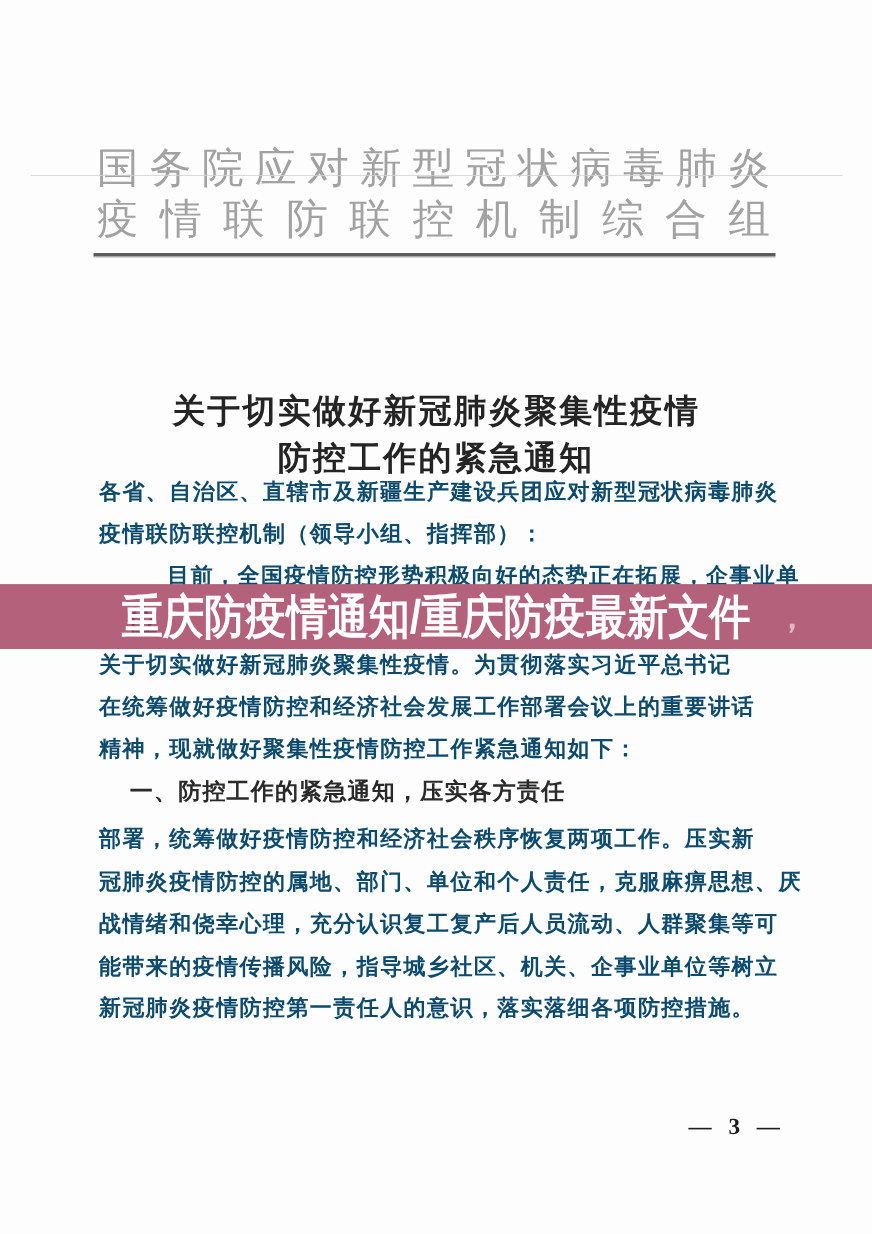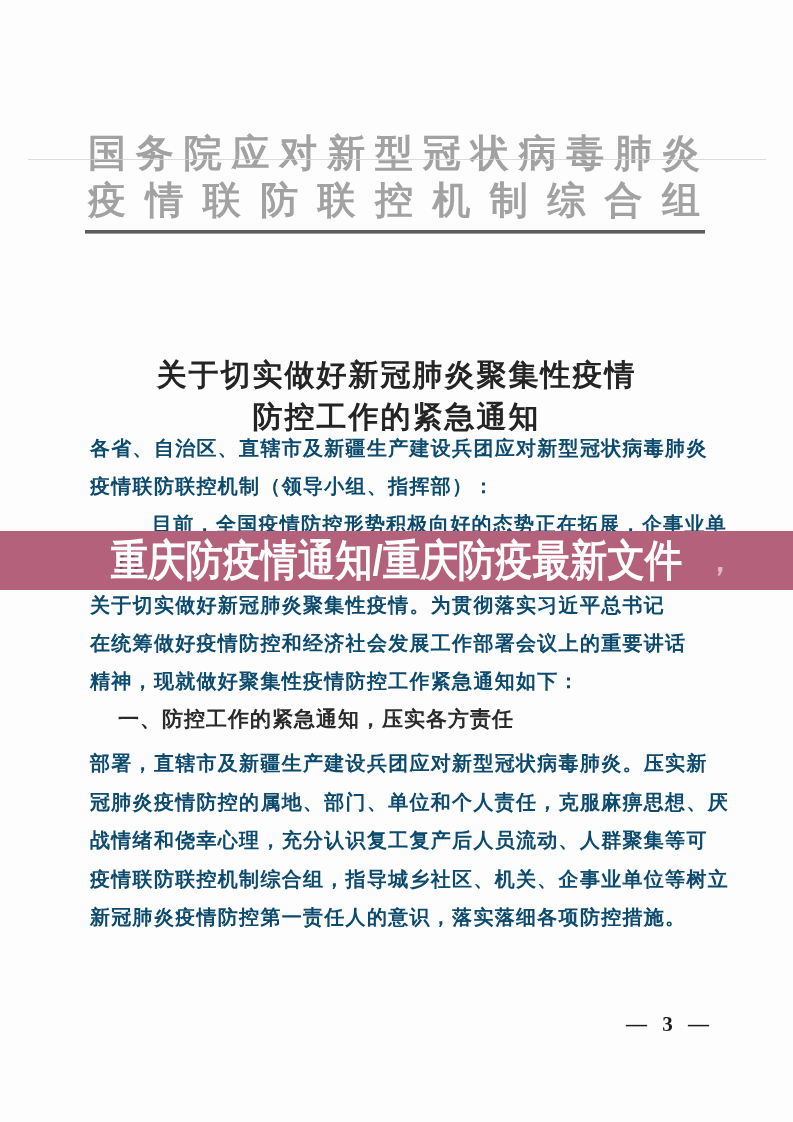--- a/index.html
+++ b/index.html
@@ -10,21 +10,21 @@
     background:#fdfdfd;
     overflow:hidden;
     font-family:"Liberation Serif","DejaVu Serif",serif;
   }
 
   
   .letterhead {
     position:absolute; top:130px; left:88px; width:614px;
     color:#a2a2a2;
     filter:blur(0.4px);
-    font-weight:700;
+    font-weight:400;
   }
   .lh-line {
     font-size:38px; line-height:47px; height:47px;
     text-align:justify;
     text-align-last:justify;
     white-space:nowrap;
     letter-spacing:2px;
   }
   .scan-line {
     position:absolute; top:159px; left:28px; width:738px; height:1px;
@@ -140,24 +140,24 @@
 
   <div class="bodyblock block2">
     <div class="bline">关于切实做好新冠肺炎聚集性疫情。为贯彻落实习近平总书记</div>
     <div class="bline">在统筹做好疫情防控和经济社会发展工作部署会议上的重要讲话</div>
     <div class="bline">精神，现就做好聚集性疫情防控工作紧急通知如下：</div>
   </div>
 
   <div class="heading">一、防控工作的紧急通知，压实各方责任</div>
 
   <div class="bodyblock block3">
-    <div class="bline">部署，直辖市及新疆生产建设兵团应对新型冠状病毒肺炎。压实新</div>
+    <div class="bline">部署，统筹做好疫情防控和经济社会秩序恢复两项工作。压实新</div>
     <div class="bline">冠肺炎疫情防控的属地、部门、单位和个人责任，克服麻痹思想、厌</div>
     <div class="bline">战情绪和侥幸心理，充分认识复工复产后人员流动、人群聚集等可</div>
-    <div class="bline">疫情联防联控机制综合组，指导城乡社区、机关、企事业单位等树立</div>
+    <div class="bline">能带来的疫情传播风险，指导城乡社区、机关、企事业单位等树立</div>
     <div class="bline">新冠肺炎疫情防控第一责任人的意识，落实落细各项防控措施。</div>
   </div>
 
   <div class="banner">
     <span class="ghost-left">位</span>
     <span class="banner-text">重庆防疫情通知/重庆防疫最新文件</span>
     <span class="ghost-right">，</span>
   </div>
 
   <div class="page-number">— 3 —</div>

